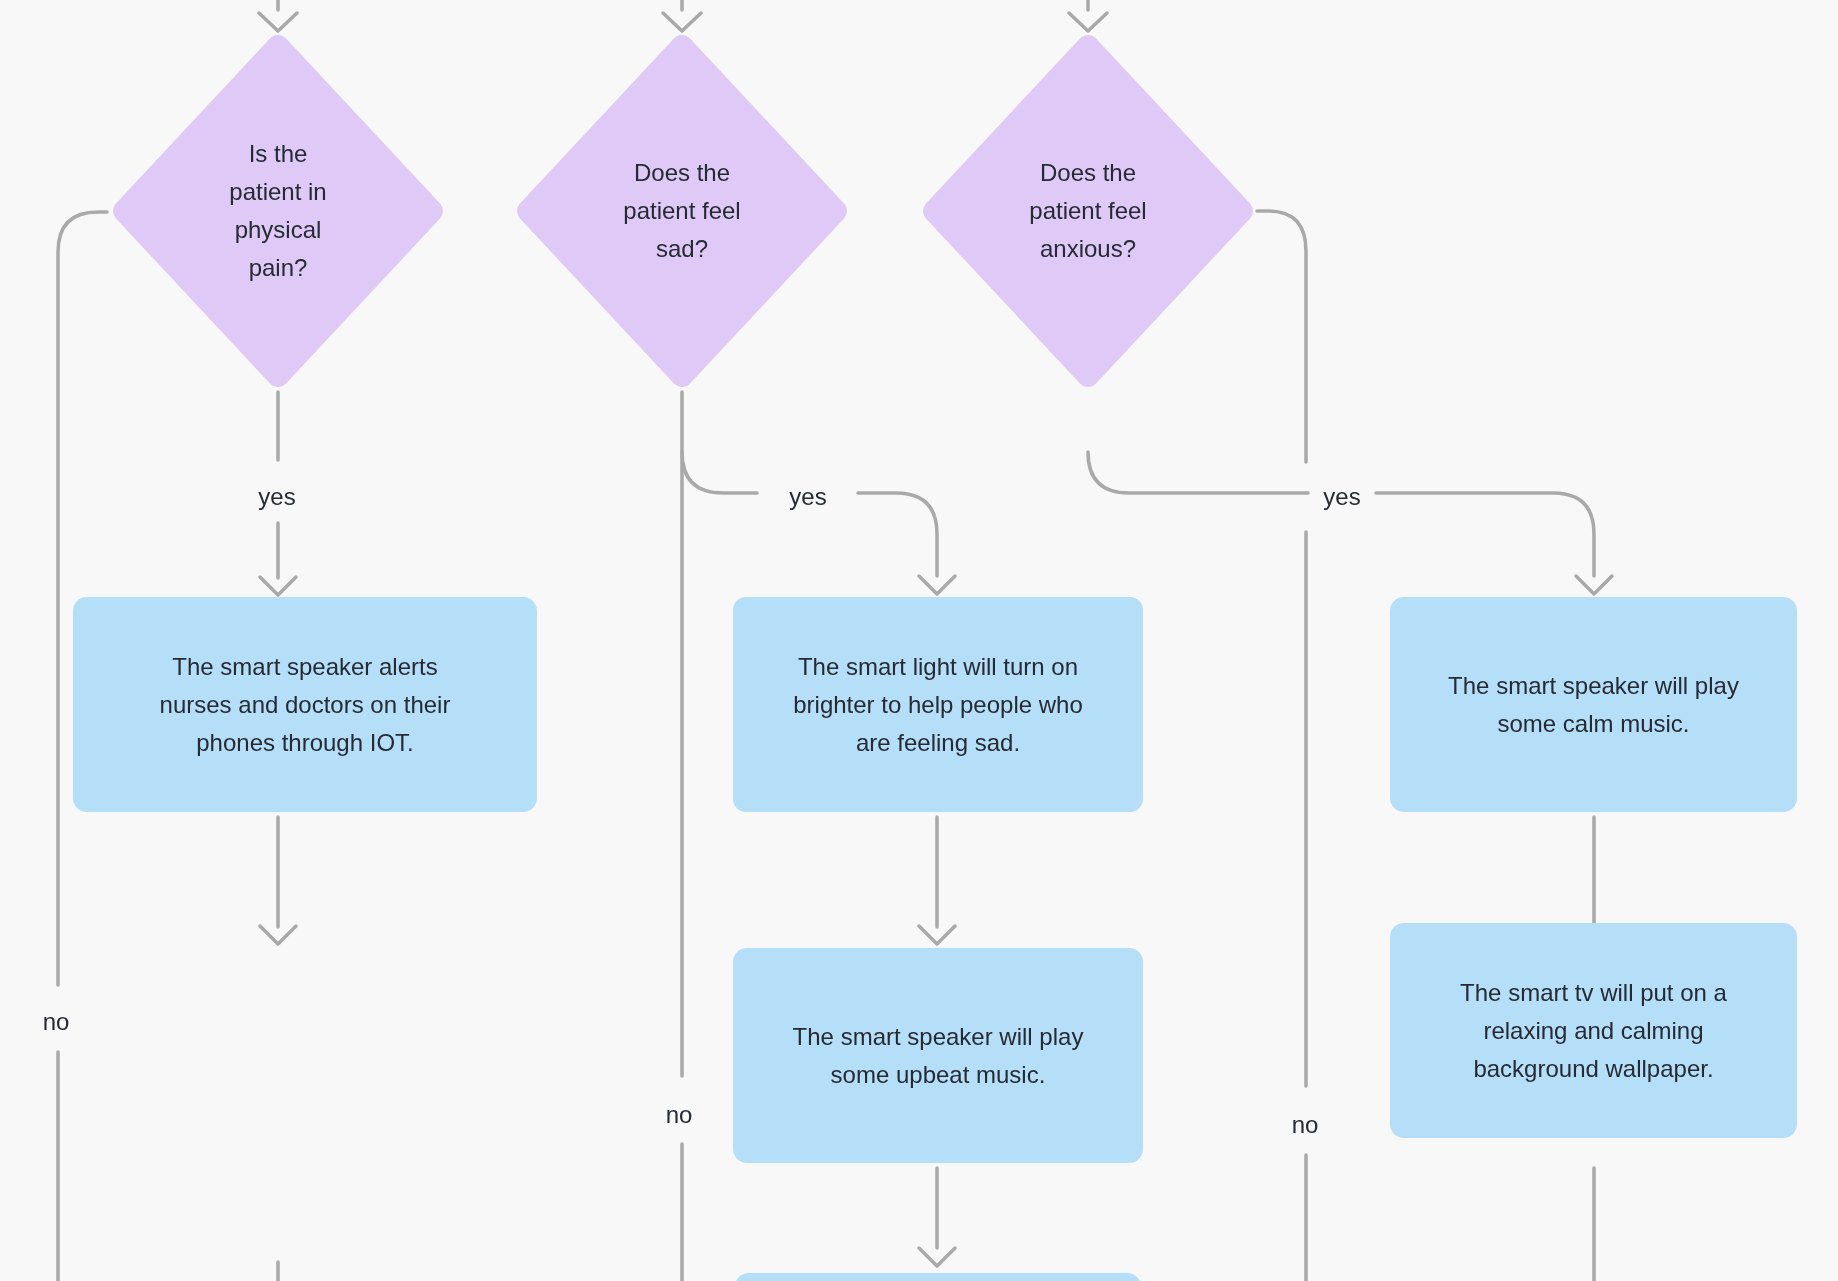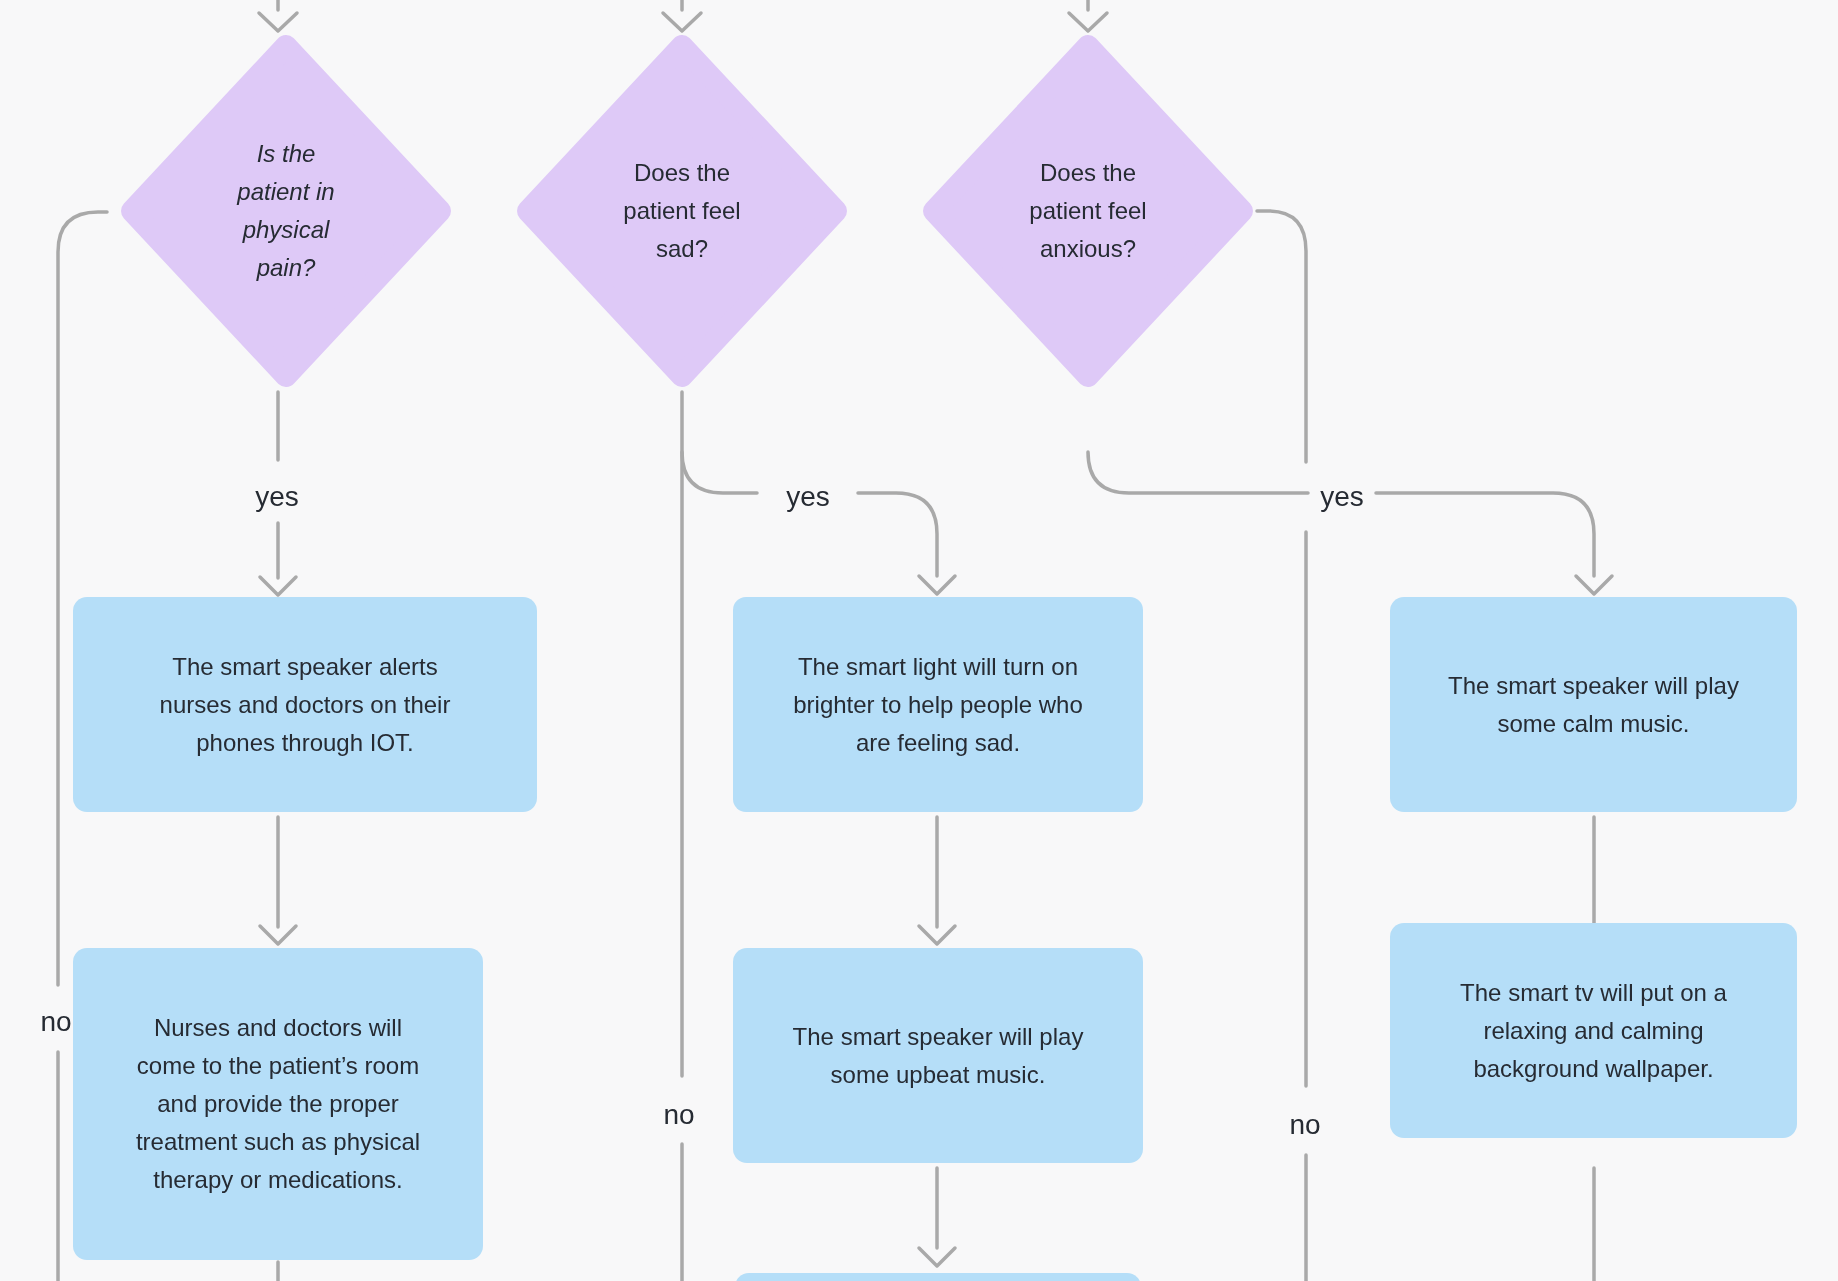--- a/index.html
+++ b/index.html
@@ -41,26 +41,26 @@
   }
   .action{
     background:var(--blue);
     border-radius:14px;
     display:flex;align-items:center;justify-content:center;
     padding:0 28px;box-sizing:border-box;
   }
   .edge-label{
     position:absolute;
     transform:translate(-50%,-50%);
-    font-size:28px;
+    font-size:24px;
     line-height:28px;
     color:var(--text);
   }
   
-  #d1{left:121px;top:35px;font-style:italic;}
+  #d1{left:113px;top:35px;}
   #d2{left:517px;top:35px;}
   #d3{left:923px;top:35px;}
   #b1{left:73px;top:597px;width:464px;height:215px;}
   #b2{left:73px;top:948px;width:410px;height:312px;}
   #b3{left:733px;top:597px;width:410px;height:215px;border-radius:13px;}
   #b4{left:733px;top:948px;width:410px;height:215px;}
   #b5{left:1390px;top:597px;width:407px;height:215px;}
   #b6{left:1390px;top:923px;width:407px;height:215px;}
   #b7{left:735px;top:1273px;width:406px;height:100px;}
   #lbl-yes1{left:277px;top:497px;}
@@ -169,27 +169,20 @@
     <div class="node-text">Does the
 patient feel
 anxious?</div>
   </div>
 
   <div class="node action" id="b1">
     <div class="node-text">The smart speaker alerts
 nurses and doctors on their
 phones through IOT.</div>
   </div>
-  <div class="node action" id="b2">
-    <div class="node-text">Nurses and doctors will
-come to the patient’s room
-and provide the proper
-treatment such as physical
-therapy or medications.</div>
-  </div>
   <div class="node action" id="b3">
     <div class="node-text">The smart light will turn on
 brighter to help people who
 are feeling sad.</div>
   </div>
   <div class="node action" id="b4">
     <div class="node-text">The smart speaker will play
 some upbeat music.</div>
   </div>
   <div class="node action" id="b5">

